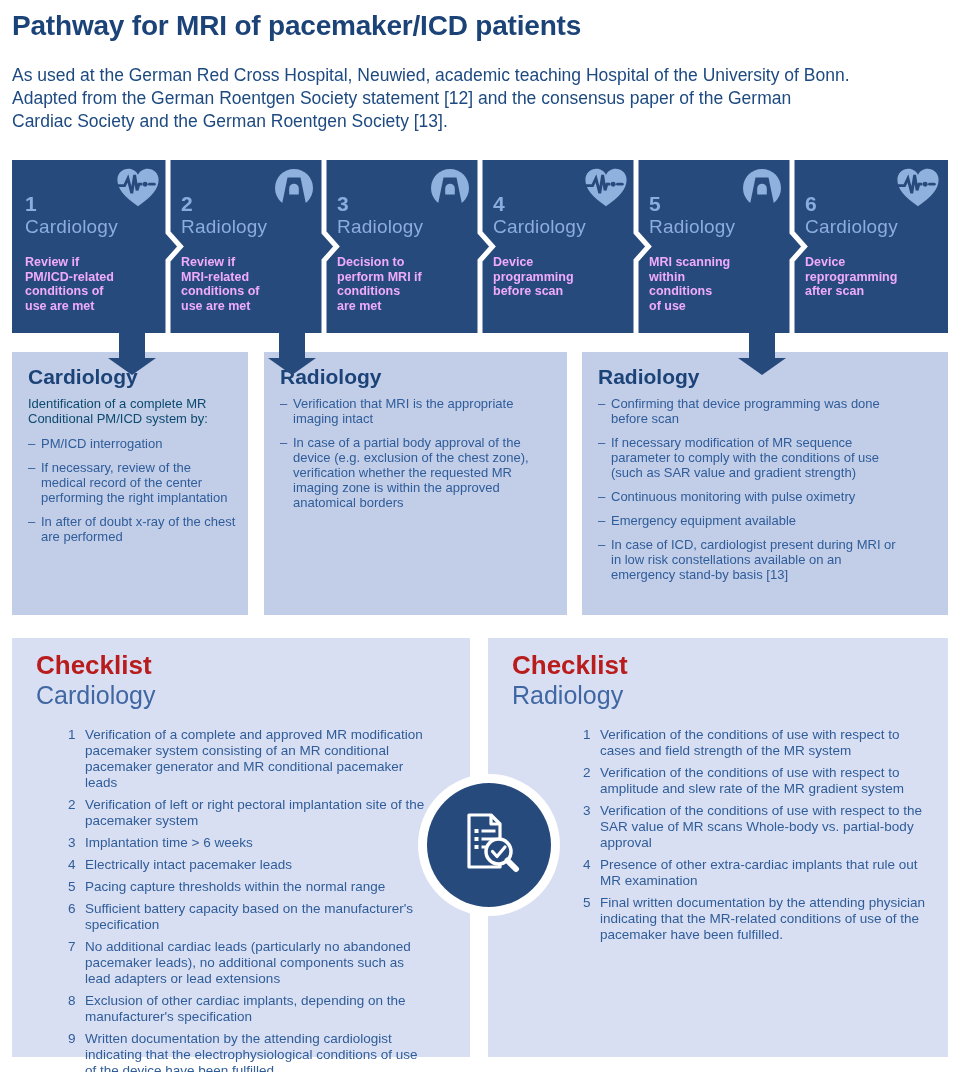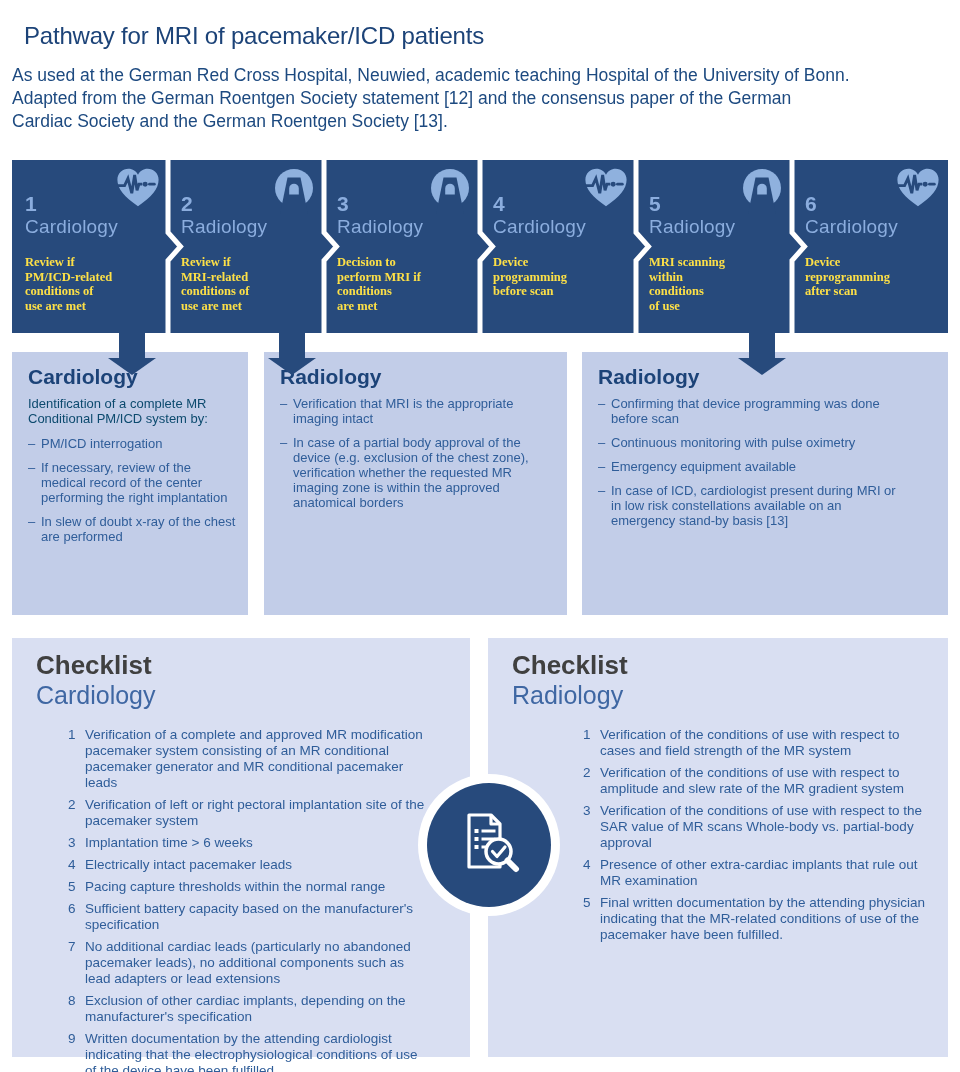--- a/index.html
+++ b/index.html
@@ -2,39 +2,39 @@
 <html><head>
 <meta charset="utf-8">
 <style>
   html,body { margin:0; padding:0; background:#ffffff; }
   .page {
     position:relative; width:960px; height:1072px; background:#ffffff;
     font-family:"Liberation Sans", sans-serif; overflow:hidden;
   }
   
   .title {
-    position:absolute; left:12px; top:10px; margin:12px;
-    font-size:24px; font-weight:400; color:#1c4378; letter-spacing:-0.2px;
+    position:absolute; left:12px; top:10px; margin:0;
+    font-size:28px; font-weight:700; color:#1c4378; letter-spacing:-0.2px;
   }
   .intro {
     position:absolute; left:12px; top:64px; width:935px; margin:0;
     font-size:17.5px; line-height:23px; color:#1d4a80; white-space:pre-line;
   }
   
   .steps-row { position:absolute; left:12px; top:160px; width:936px; height:173px; display:flex; }
   .step {
     width:156px; height:173px; background:#274a7c; position:relative;
     box-sizing:border-box; padding:0 8px 0 13px; flex:none;
   }
   .step-icon { position:absolute; top:7px; right:7px; }
   .step-num { margin-top:33px; font-size:21px; font-weight:700; color:#8badde; line-height:22px; }
   .step-dept { font-size:19px; color:#8badde; line-height:24px; letter-spacing:0.2px; }
   .step-text {
-    margin-top:16px; font-size:12.5px; font-weight:700; color:#fde047;
-    line-height:14.5px; white-space:pre-line;font-family:Liberation Serif, serif;
+    margin-top:16px; font-size:12.5px; font-weight:700; color:#f0abfc;
+    line-height:14.5px; white-space:pre-line;
   }
   .chev { position:absolute; top:0; width:36px; height:173px; pointer-events:none; }
   .chev-1 { left:138px; } .chev-2 { left:294px; } .chev-3 { left:450px; }
   .chev-4 { left:606px; } .chev-5 { left:762px; }
   
   .down-arrow { position:absolute; top:333px; width:48px; height:42px; z-index:3; }
   .down-arrow-1 { left:108px; } .down-arrow-2 { left:268px; } .down-arrow-3 { left:738px; }
   
   .detail-row { position:absolute; left:12px; top:352px; width:936px; height:263px; }
   .detail-box {
@@ -52,21 +52,21 @@
     font-size:13px; line-height:15px; color:#2f5d99;
   }
   .detail-list li::before { content:"\2013"; position:absolute; left:0; top:0; }
   
   .checklist-row { position:absolute; left:12px; top:638px; width:936px; height:419px; }
   .checklist-box {
     position:absolute; top:0; height:419px; background:#d9dff2; box-sizing:border-box; padding-top:13px;
   }
   .checklist-left  { left:0;     width:458px; }
   .checklist-right { left:476px; width:460px; }
-  .checklist-box h2 { margin:0 0 0 24px; font-size:26px; font-weight:700; color:#404040; line-height:28px; }
+  .checklist-box h2 { margin:0 0 0 24px; font-size:26px; font-weight:700; color:#b91c1c; line-height:28px; }
   .checklist-box h3 { margin:1px 0 0 24px; font-size:25px; font-weight:400; color:#3f67a3; line-height:30px; }
   .check-list { list-style:none; counter-reset:item; padding:0; }
   .checklist-left  .check-list { margin:17px 45px 0 56px; }
   .checklist-right .check-list { margin:17px 14px 0 95px; }
   .check-list li {
     counter-increment:item; position:relative; padding-left:17px; margin-bottom:6px;
     font-size:13.5px; line-height:16px; color:#2f5d99;
   }
   .check-list li::before { content:counter(item); position:absolute; left:0; top:0; }
   
@@ -219,36 +219,37 @@
   </svg>
 
   <div class="detail-row">
 
     <section class="detail-box detail-box-1">
       <h2>Cardiology</h2>
       <p class="detail-intro">Identification of a complete MR Conditional PM/ICD system by:</p>
       <ul class="detail-list">
         <li>PM/ICD interrogation</li>
         <li>If necessary, review of the medical record of the center performing the right implantation</li>
-        <li>In slew of doubt x-ray of the chest are performed</li>
+        <li>In after of doubt x-ray of the chest are performed</li>
       </ul>
     </section>
 
     <section class="detail-box detail-box-2">
       <h2>Radiology</h2>
       <ul class="detail-list">
         <li>Verification that MRI is the appropriate imaging intact</li>
         <li>In case of a partial body approval of the device (e.g. exclusion of the chest zone), verification whether the requested MR imaging zone is within the approved anatomical borders</li>
       </ul>
     </section>
 
     <section class="detail-box detail-box-3">
       <h2>Radiology</h2>
       <ul class="detail-list">
         <li>Confirming that device programming was done before scan</li>
+        <li>If necessary modification of MR sequence parameter to comply with the conditions of use (such as SAR value and gradient strength)</li>
         <li>Continuous monitoring with pulse oximetry</li>
         <li>Emergency equipment available</li>
         <li>In case of ICD, cardiologist present during MRI or in low risk constellations available on an emergency stand-by basis [13]</li>
       </ul>
     </section>
   </div>
 
   <div class="checklist-row">
 
     <section class="checklist-box checklist-left">

